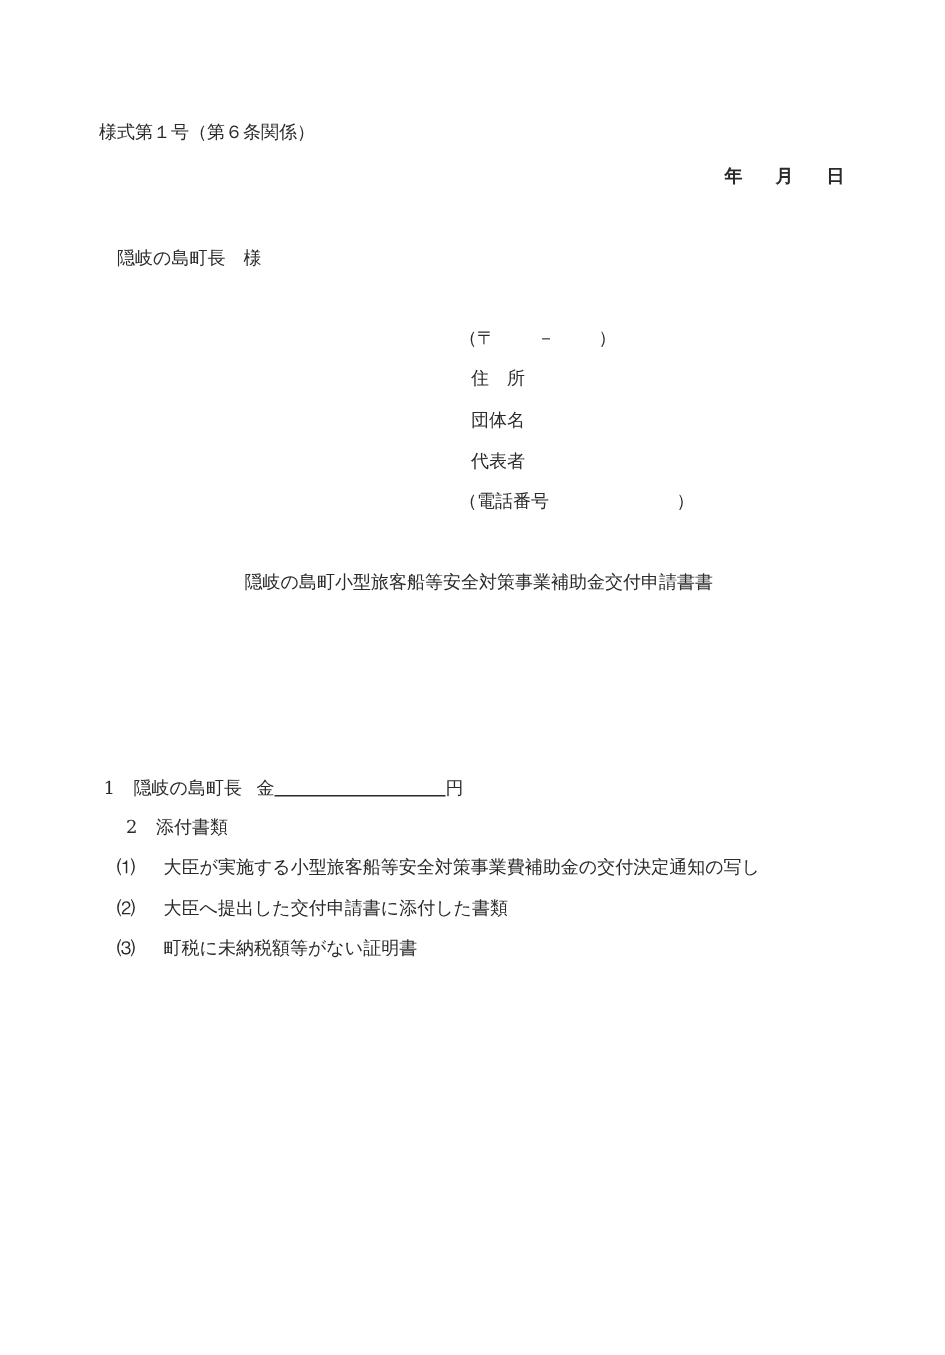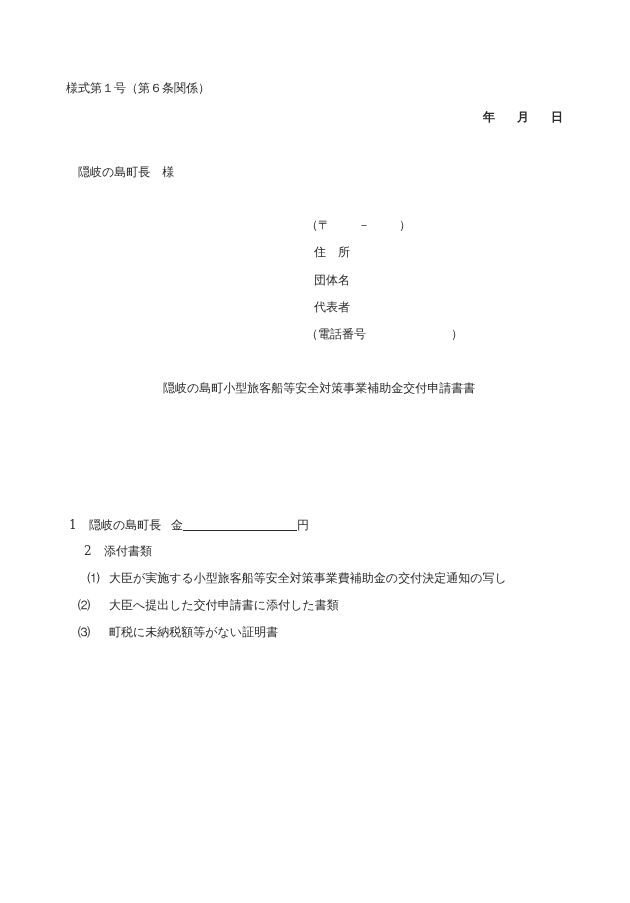--- a/index.html
+++ b/index.html
@@ -54,21 +54,21 @@
       border-bottom: 1px solid #2a2a2a;
       height: 13px;
       vertical-align: bottom;
     }
 
     .item2 { left: 84px; top: 545px; }
     .item2 .num { display: inline-block; width: 20px; }
 
     .sub-item { left: 78px; }
     .sub-item .num { display: inline-block; width: 31px; }
-    .sub1 { top: 572px; text-align: center; }
+    .sub1 { top: 572px; }
     .sub2 { top: 599px; }
     .sub3 { top: 626px; }
   </style>
 </head>
 <body>
 
 <div class="abs form-number">様式第１号（第６条関係）</div>
 
 <div class="abs date-line">
   <span>年</span><span class="gap"></span><span>月</span><span class="gap"></span><span>日</span>

